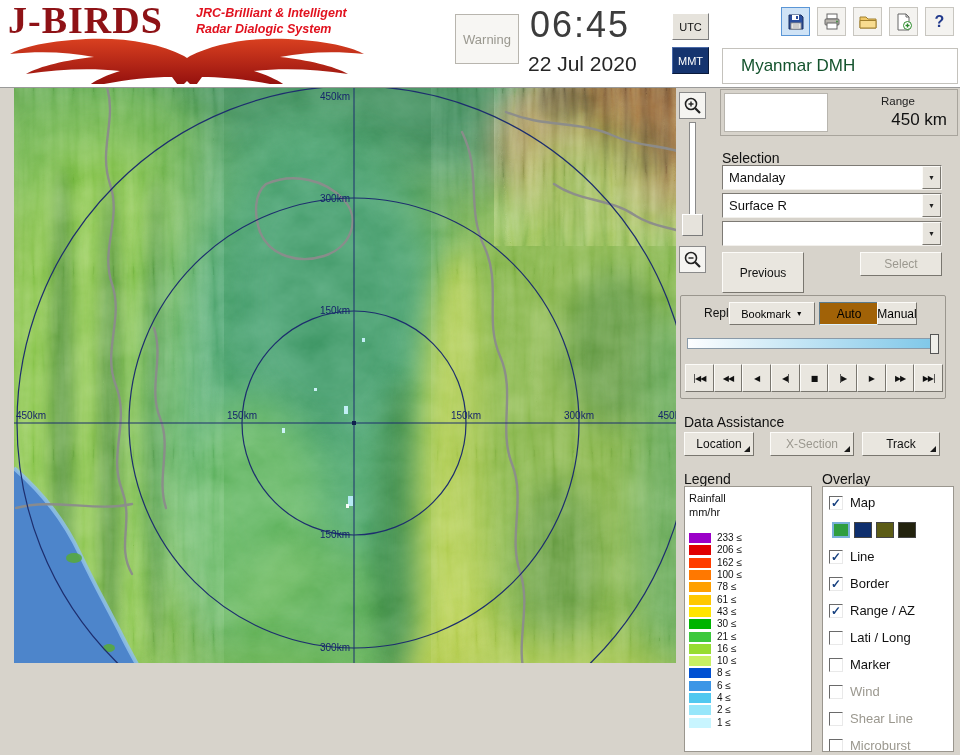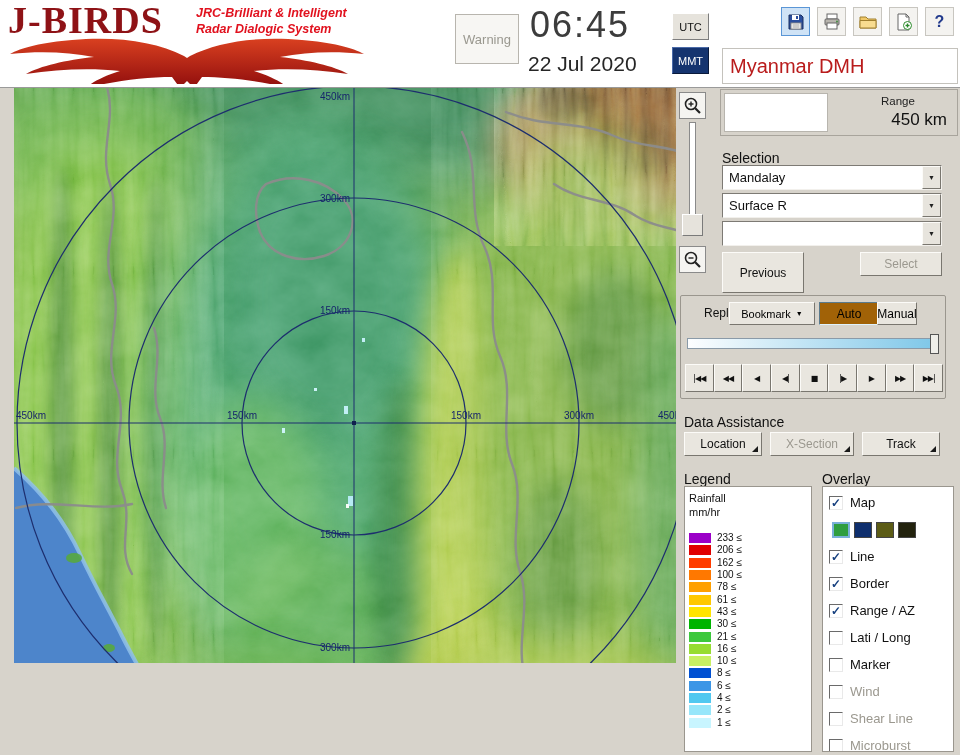--- a/index.html
+++ b/index.html
@@ -24,21 +24,21 @@
   .tz{position:absolute;left:672px;width:37px;height:27px;font-size:11px;display:flex;
     align-items:center;justify-content:center;border:1px solid;cursor:default}
   .tz-utc{top:13px;background:#e6e3dc;border-color:#ffffff #7d7d7d #7d7d7d #ffffff;color:#111}
   .tz-mmt{top:47px;background:#15346f;border-color:#4a6aa8 #0a1a3a #0a1a3a #4a6aa8;color:#fff}
   .toolbar{position:absolute;right:6px;top:7px;display:flex;gap:7px}
   .tool-btn{width:29px;height:29px;display:flex;align-items:center;justify-content:center;
     background:#f4f3f0;border:1px solid #c8c6c0}
   .tool-btn.hl{background:#cfe3f6;border:1px solid #5a96d6}
   .help-q{font-size:16px;font-weight:bold;color:#223a8c}
   .station{position:absolute;left:722px;top:48px;width:236px;height:36px;background:#fff;
-    border:1px solid #c4c2bc;display:flex;align-items:center;padding-left:7px;font-size:20px;color:#b91c1c}
+    border:1px solid #c4c2bc;display:flex;align-items:center;padding-left:18px;font-size:17px;color:#14532d}
 
   
   .map-area{position:absolute;left:14px;top:88px;width:676px;height:575px;border-right:1px solid #777;overflow:hidden}
 
   
   .panel{position:absolute;left:676px;top:88px;width:284px;height:667px;background:#d7d3cb}
   .p-label{position:absolute;font-size:14px;color:#111}
 
   .zoomctl{position:absolute;left:0;top:0;width:34px;height:200px}
   .zoom-btn{position:absolute;left:3px;width:27px;height:27px;background:#f5f4f1;
@@ -335,21 +335,21 @@
           <button class="pb-btn">◀|</button>
           <button class="pb-btn">■</button>
           <button class="pb-btn">|▶</button>
           <button class="pb-btn">▶</button>
           <button class="pb-btn">▶▶</button>
           <button class="pb-btn">▶▶|</button>
         </div>
     </div>
 
     <div class="p-label" style="left:8px;top:326px">Data Assistance</div>
-    <div class="btn assist" style="left:8px;width:78px">Location</div>
+    <div class="btn assist" style="left:8px;width:70px">Location</div>
     <div class="btn assist dis" style="left:94px;width:84px">X-Section</div>
     <div class="btn assist" style="left:186px;width:78px">Track</div>
 
     <div class="p-label" style="left:8px;top:383px">Legend</div>
     <div class="p-label" style="left:146px;top:383px">Overlay</div>
 
     <div class="legend-box">
       <div class="lg-title">Rainfall</div>
       <div class="lg-units">mm/hr</div>
       <div class="lg-rows">

